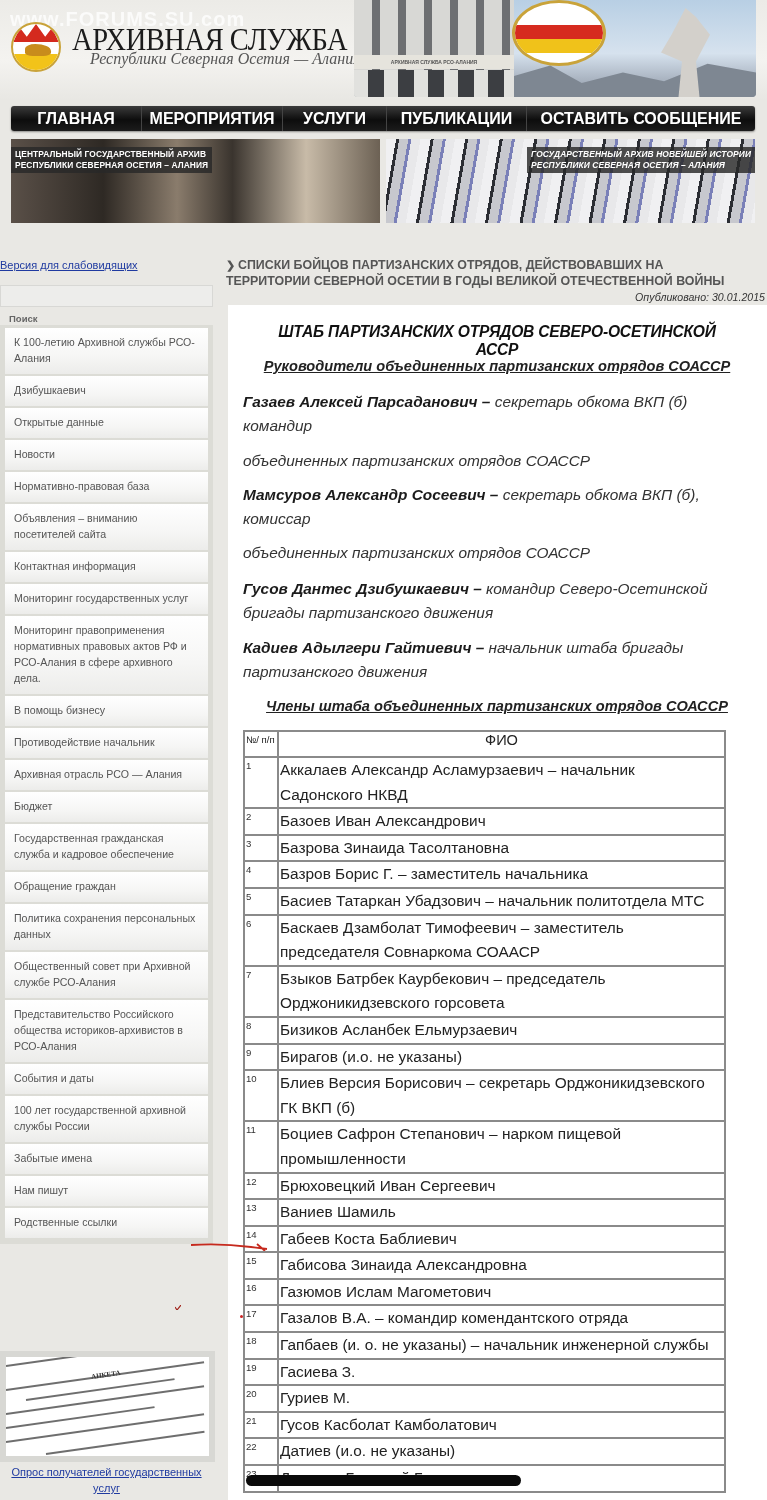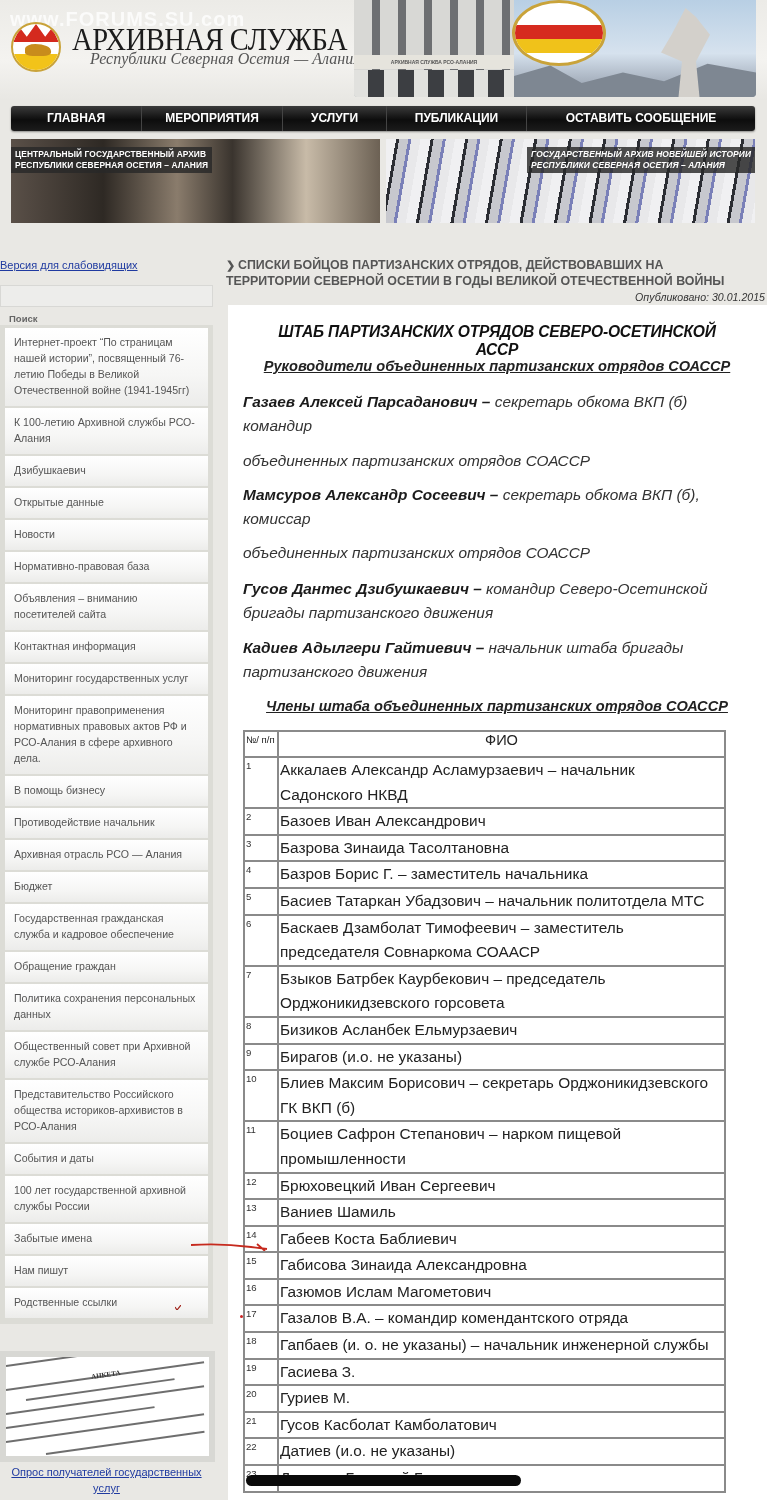--- a/index.html
+++ b/index.html
@@ -38,21 +38,21 @@
     background: #fff; border: 3px solid #c9a33a; overflow: hidden; }
   .banner-seal .r { position: absolute; left: 0; top: 22px; width: 100%; height: 14px; background: #d62b1f; }
   .banner-seal .y { position: absolute; left: 0; top: 36px; width: 100%; height: 14px; background: #f0c21a; }
   .banner-statue { position: absolute; left: 300px; top: 8px; width: 70px; height: 89px;
     background: #d3d0cb; clip-path: polygon(45% 0,60% 10%,80% 30%,70% 45%,60% 60%,65% 100%,35% 100%,40% 60%,10% 50%,25% 30%); }
 
   
   .nav { position: absolute; left: 11px; top: 106px; width: 744px; height: 25px; border-radius: 3px;
     background: linear-gradient(180deg,#3b3b3b 0%,#0d0d0d 55%,#1c1c1c 100%);
     display: flex; box-shadow: 0 1px 2px rgba(0,0,0,.4); }
-  .nav-item { color: #fff; font-size: 12px; font-weight: bold; text-align: center; line-height: 25px;
+  .nav-item { color: #fff; font-size: 16px; font-weight: bold; text-align: center; line-height: 25px;
     border-right: 1px solid #444; cursor: pointer; }
   .nav-item:last-child { border-right: none; }
 
   
   .archive { position: absolute; top: 139px; height: 84px; overflow: hidden; }
   .archive-1 { left: 11px; width: 369px;
     background: linear-gradient(90deg,#5a5048 0%,#2e2924 25%,#8a7c6c 45%,#3a342e 60%,#c8bba8 80%,#6c6154 100%); }
   .archive-2 { left: 386px; width: 369px;
     background: repeating-linear-gradient(100deg,#f0f0f2 0 10px,#2b2d33 10px 13px,#c7c8ce 13px 22px,#7a80b8 22px 25px,#e8e8ea 25px 34px); font-style: italic; }
   .archive .caption { position: absolute; top: 8px; background: rgba(40,40,40,.82); color: #fff;
@@ -143,21 +143,20 @@
     <div>ГОСУДАРСТВЕННЫЙ АРХИВ НОВЕЙШЕЙ ИСТОРИИ</div>
     <div>РЕСПУБЛИКИ СЕВЕРНАЯ ОСЕТИЯ – АЛАНИЯ</div>
   </div>
 </div>
 
 <a class="accessible-link">Версия для слабовидящих</a>
 <div class="search-box"></div>
 <div class="search-label">Поиск</div>
 
 <div class="menu" id="sidebar-menu">
-    <div class="menu-item">Интернет-проект “По страницам нашей истории”, посвященный 76-летию Победы в Великой Отечественной войне (1941-1945гг)</div>
     <div class="menu-item">К 100-летию Архивной службы РСО-Алания</div>
     <div class="menu-item">Дзибушкаевич</div>
     <div class="menu-item">Открытые данные</div>
     <div class="menu-item">Новости</div>
     <div class="menu-item">Нормативно-правовая база</div>
     <div class="menu-item">Объявления – вниманию посетителей сайта</div>
     <div class="menu-item">Контактная информация</div>
     <div class="menu-item">Мониторинг государственных услуг</div>
     <div class="menu-item">Мониторинг правоприменения нормативных правовых актов РФ и РСО-Алания в сфере архивного дела.</div>
     <div class="menu-item">В помощь бизнесу</div>
@@ -247,21 +246,21 @@
         <tr>
           <td class="num">8</td>
           <td class="fio">Бизиков Асланбек Ельмурзаевич</td>
         </tr>
         <tr>
           <td class="num">9</td>
           <td class="fio">Бирагов (и.о.  не указаны)</td>
         </tr>
         <tr>
           <td class="num">10</td>
-          <td class="fio">Блиев Максим Борисович – секретарь Орджоникидзевского            ГК ВКП (б)</td>
+          <td class="fio">Блиев Версия Борисович – секретарь Орджоникидзевского            ГК ВКП (б)</td>
         </tr>
         <tr>
           <td class="num">11</td>
           <td class="fio">Боциев Сафрон Степанович – нарком  пищевой промышленности</td>
         </tr>
         <tr>
           <td class="num">12</td>
           <td class="fio">Брюховецкий Иван Сергеевич</td>
         </tr>
         <tr>

